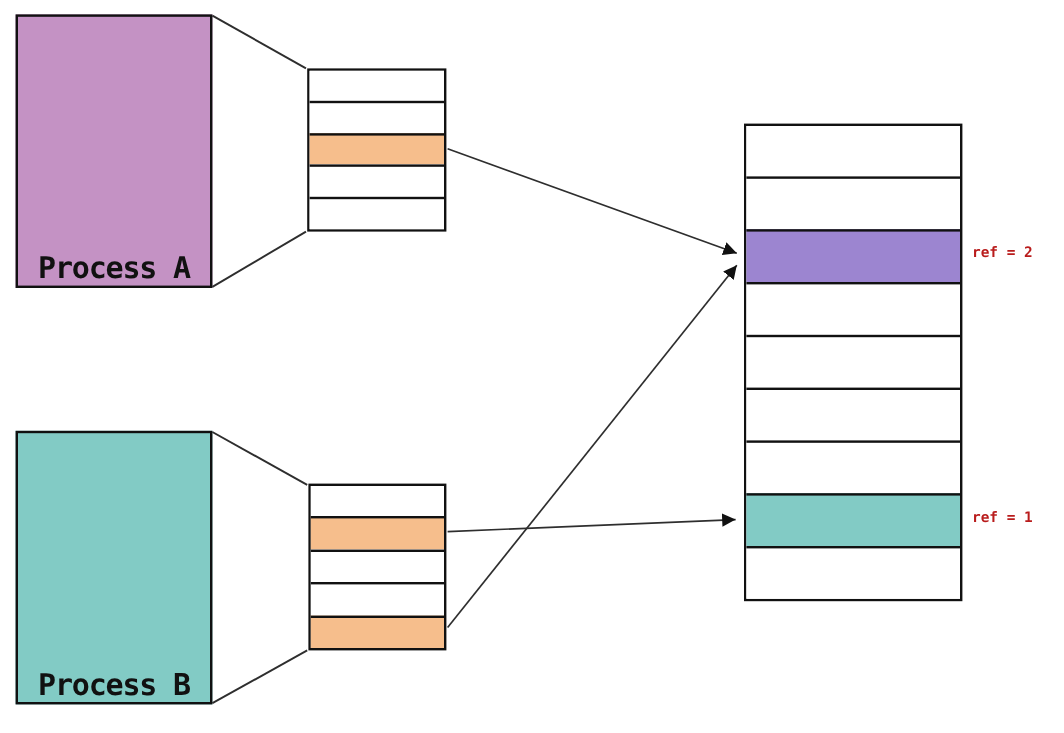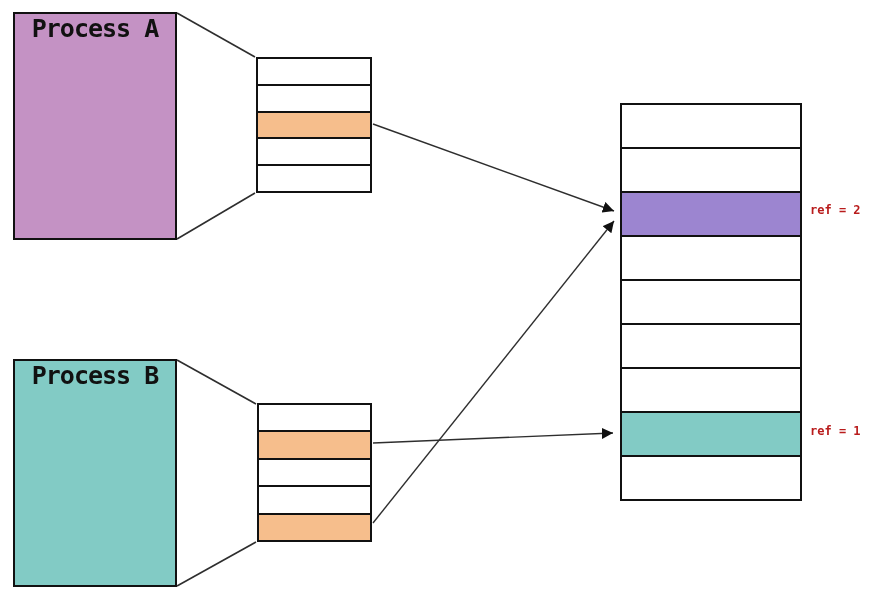--- a/index.html
+++ b/index.html
@@ -13,21 +13,21 @@
     height: 611px;
     background: #ffffff;
     font-family: "DejaVu Sans Mono", "Liberation Mono", monospace;
     overflow: hidden;
   }
   .process-box {
     position: absolute;
     box-sizing: border-box;
     border: 2px solid #111111;
     display: flex;
-    align-items: flex-start;
+    align-items: flex-end;
     justify-content: center;
   }
   #process-a { left: 13px; top: 12px; width: 164px; height: 228px; }
   #process-b { left: 13px; top: 359px; width: 164px; height: 228px; }
   .process-label {
     font-size: 25px;
     font-weight: bold;
     color: #111111;
     letter-spacing: -1px;
     white-space: nowrap;

